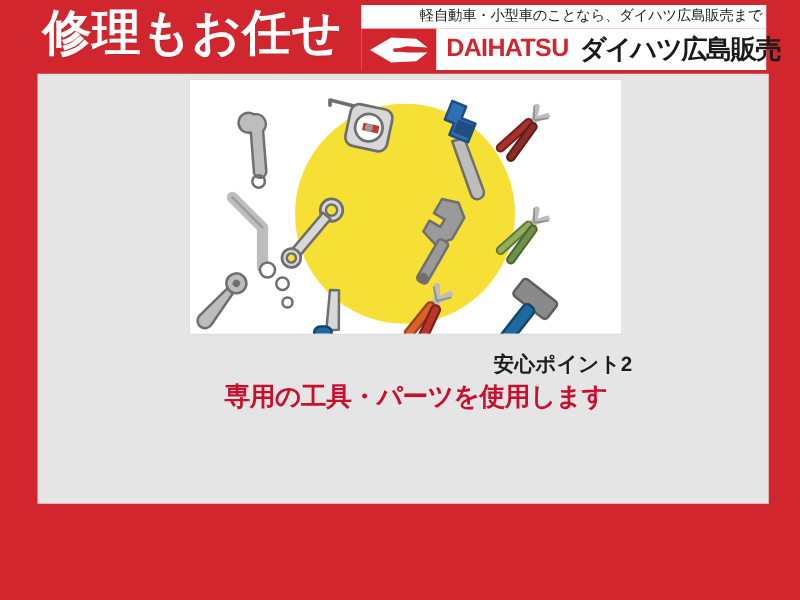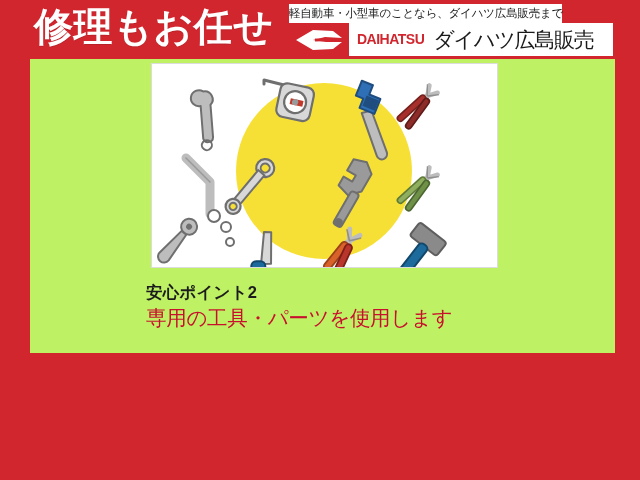--- a/index.html
+++ b/index.html
@@ -52,21 +52,21 @@
     left: 287px;
     top: 4px;
     width: 328px;
     height: 52px;
   }
 
   .logo-tagline {
     position: absolute;
     left: 2px;
     top: 0px;
-    width: 273px;
+    width: 324px;
     height: 19px;
     background: #ffffff;
     color: #1a1a1a;
     font-size: 11.5px;
     line-height: 19px;
     letter-spacing: -0.2px;
     white-space: nowrap;
     text-align: right;
     padding-right: 3px;
     box-sizing: border-box;
@@ -89,48 +89,49 @@
     height: 33px;
     background: #d2262e;
     display: flex;
     align-items: center;
     justify-content: center;
     flex: 0 0 auto;
   }
 
   .logo-wordmark {
     color: #d2262e;
-    font-size: 14px;
+    font-size: 20px;
     font-weight: bold;
     letter-spacing: -0.5px;
     padding-left: 8px;
     line-height: 33px;
     white-space: nowrap;
     flex: 0 0 auto;
   }
 
   .logo-jp {
     color: #1a1a1a;
     font-size: 21px;
-    font-weight: normal;
+    font-weight: bold;
     letter-spacing: -1.2px;
     padding-left: 9px;
     line-height: 33px;
     white-space: nowrap;
     flex: 0 0 auto;
   }
 
   
   .card {
     position: absolute;
     left: 30px;
     top: 59px;
     width: 585px;
-    height: 294px;
-    background: #bef264;
+    height: 344px;
+    background: #e5e5e5;
+    text-align: right;
   }
 
   
   .illustration {
     position: absolute;
     left: 121px;
     top: 4px;
     width: 347px;
     height: 205px;
     background: #ffffff;
@@ -156,21 +157,21 @@
     font-size: 16.5px;
     font-weight: bold;
     letter-spacing: 0.2px;
     line-height: 22px;
     margin: 0 0 3px 0;
   }
 
   .headline {
     color: #c8102e;
     font-size: 20.5px;
-    font-weight: normal;
+    font-weight: bold;
     letter-spacing: -0.3px;
     line-height: 23px;
     margin: 0 0 25px 0;
     width: 340px;
   }
 
   .body-text {
     color: #2b2b2b;
     font-size: 17px;
     letter-spacing: -0.2px;

